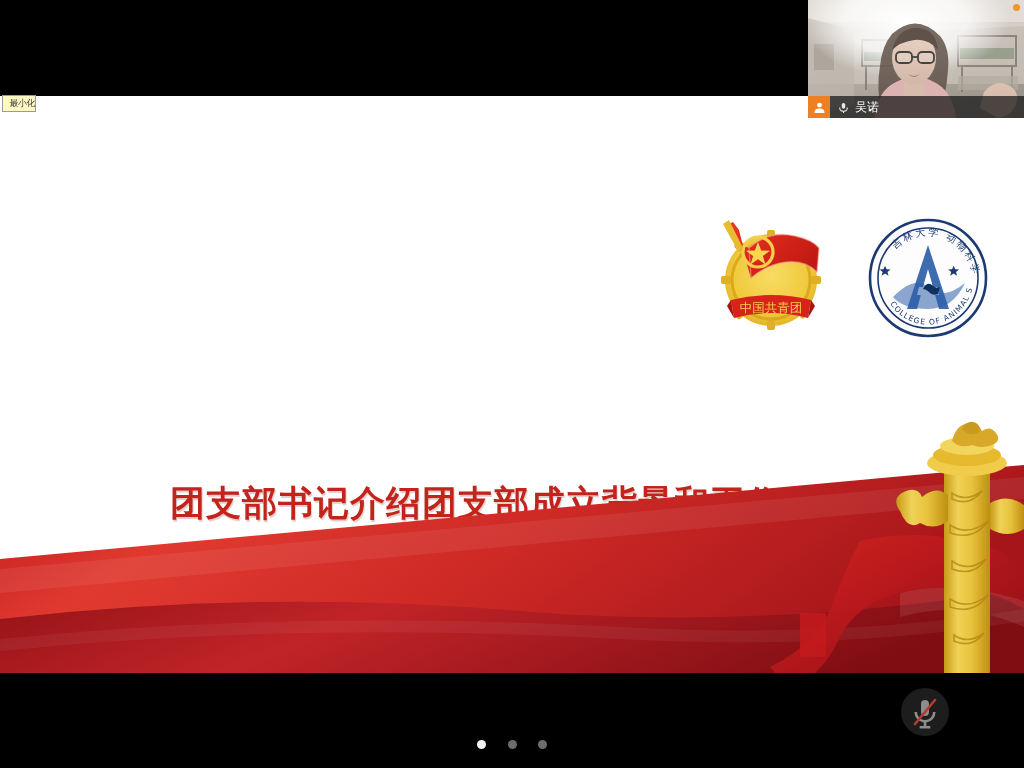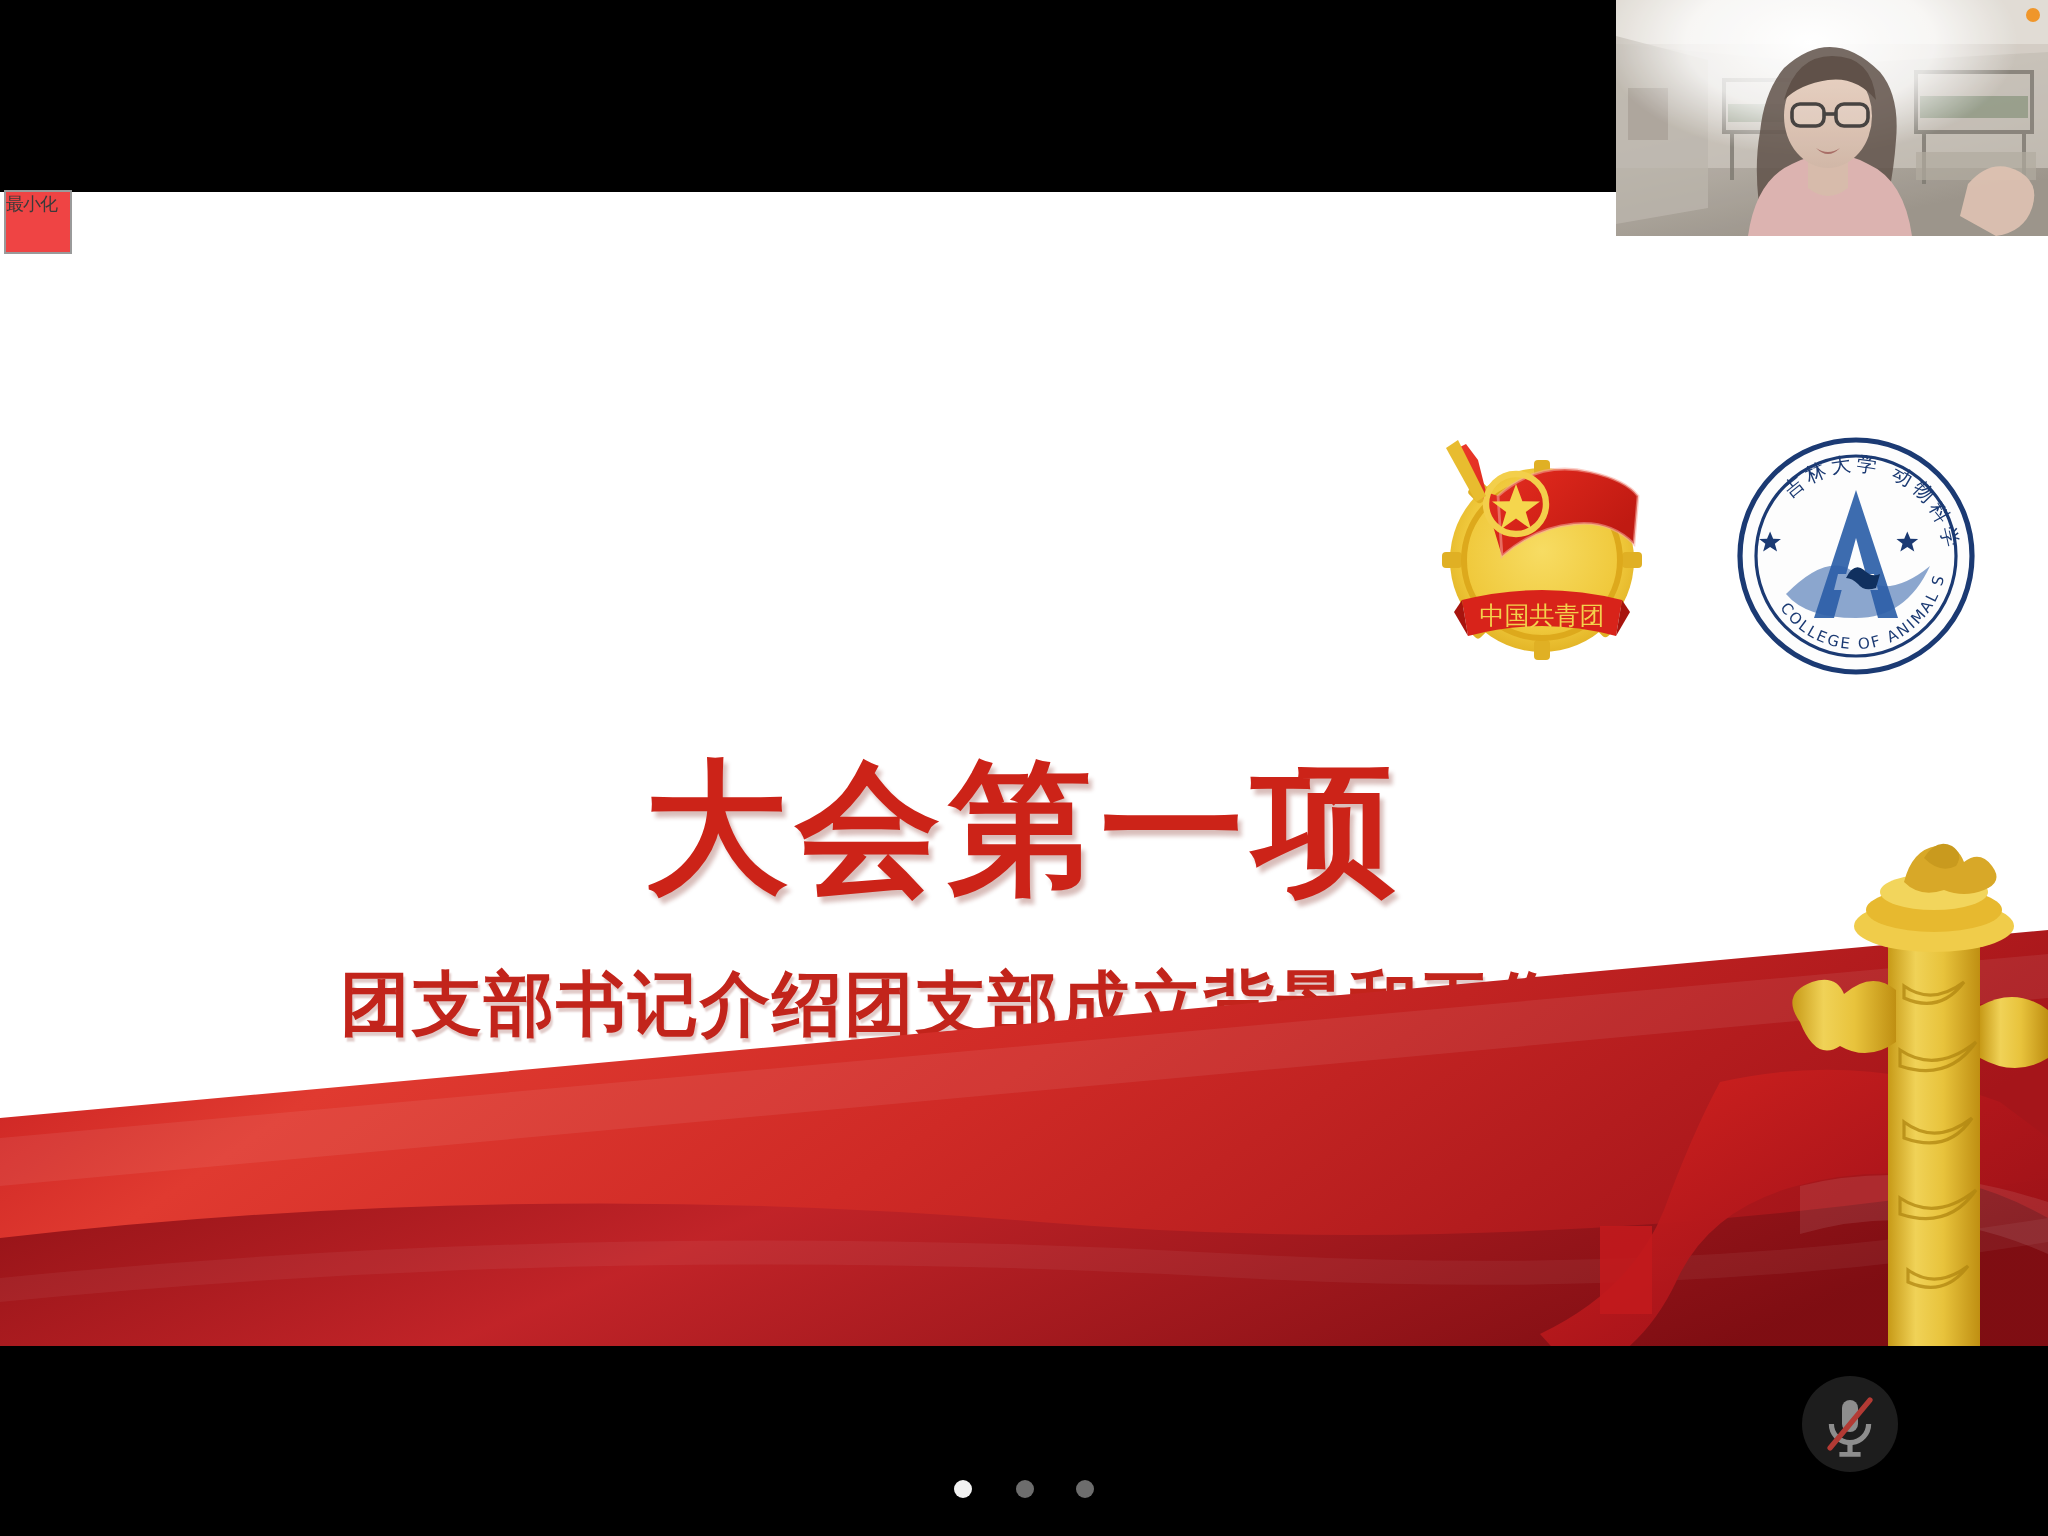--- a/index.html
+++ b/index.html
@@ -16,23 +16,23 @@
 
   
   .watermark {
     position:absolute; left:560px; top:450px; width:150px; height:34px;
     background:radial-gradient(ellipse at center, rgba(0,0,0,0.022) 0%, rgba(0,0,0,0) 72%);
     pointer-events:none;
   }
 
   
   #minimize-btn {
-    position:absolute; left:2px; top:95px; width:34px; height:32px;
-    background:#ef4444; border:1px solid #9a9a9a;
-    font-size:9px; line-height:14px; color:#3a3a3a; text-align:left;
+    position:absolute; left:2px; top:95px; width:34px; height:17px;
+    background:#fef9c3; border:1px solid #9a9a9a;
+    font-size:9px; line-height:14px; color:#3a3a3a; text-align:right;
     letter-spacing:-0.5px; white-space:nowrap; overflow:hidden;
     z-index:40; cursor:pointer;
   }
 
   
   #logo-cyl { position:absolute; left:709px; top:112px; width:124px; height:126px; }
   #logo-cas { position:absolute; left:867px; top:121px; width:122px; height:122px; }
 
   
   #slide-title {
@@ -167,21 +167,20 @@
 
         <text font-size="7.6" fill="#1b3a73" font-family="'DejaVu Sans',sans-serif" letter-spacing="1.1">
           <textPath href="#arcBottom" startOffset="13%">COLLEGE OF ANIMAL SCIENCES</textPath>
         </text>
 
         <path d="M13 62 l1.8 4.3 4.6 .2 -3.6 2.8 1.3 4.5 -4.1 -2.6 -4.1 2.6 1.3 -4.5 -3.6 -2.8 4.6 -.2 Z" fill="#1b3a73" transform="translate(7,-4) scale(0.85)"></path>
         <path d="M109 62 l1.8 4.3 4.6 .2 -3.6 2.8 1.3 4.5 -4.1 -2.6 -4.1 2.6 1.3 -4.5 -3.6 -2.8 4.6 -.2 Z" fill="#1b3a73" transform="translate(-6,-4) scale(0.85)"></path>
       </svg>
     </div>
 
-    <div id="slide-title">大会第一项</div>
     <div id="slide-subtitle">团支部书记介绍团支部成立背景和工作职责</div>
 
     <div id="wave-wrap">
       <svg viewBox="0 0 1024 260" width="1024" height="260" preserveAspectRatio="none">
         <defs>
           <linearGradient id="waveLight" x1="0" y1="0" x2="1" y2="0.3">
             <stop offset="0%" stop-color="#c2191d"></stop>
             <stop offset="25%" stop-color="#e03a30"></stop>
             <stop offset="55%" stop-color="#cf2a26"></stop>
             <stop offset="100%" stop-color="#a5151a"></stop>
@@ -374,15 +373,30 @@
 
           <path d="M176 92 q12 -14 26 -6 q10 6 6 18 q-4 12 -18 14 l-18 -10 Z" fill="#dcbba8" opacity="0.9"></path>
         </g>
 
         <rect width="216" height="118" fill="#ffffff" opacity="0.12"></rect>
       </svg>
     </div>
 
     <div id="video-status-dot"></div>
 
+    <div id="video-namebar">
+      <div id="video-avatar-icon">
+        <svg viewBox="0 0 22 22" width="15" height="15">
+          <circle cx="11" cy="7.5" r="3.6" fill="#ffffff"></circle>
+          <path d="M3.6 19 q0 -6.4 7.4 -6.4 q7.4 0 7.4 6.4 Z" fill="#ffffff"></path>
+        </svg>
+      </div>
+      <div id="video-mic-icon">
+        <svg viewBox="0 0 18 18" width="13" height="13">
+          <rect x="6.6" y="2.6" width="4.8" height="8" rx="2.4" fill="#e8e8e8"></rect>
+          <path d="M4.4 9 a4.6 4.6 0 0 0 9.2 0 h1.5 a6.1 6.1 0 0 1 -5.4 6 v1.6 h-1.4 v-1.6 a6.1 6.1 0 0 1 -5.4 -6 Z" fill="#e8e8e8"></path>
+        </svg>
+      </div>
+      <div id="video-name">吴诺</div>
+    </div>
   </div>
 
 </div>
 
 </body></html>

